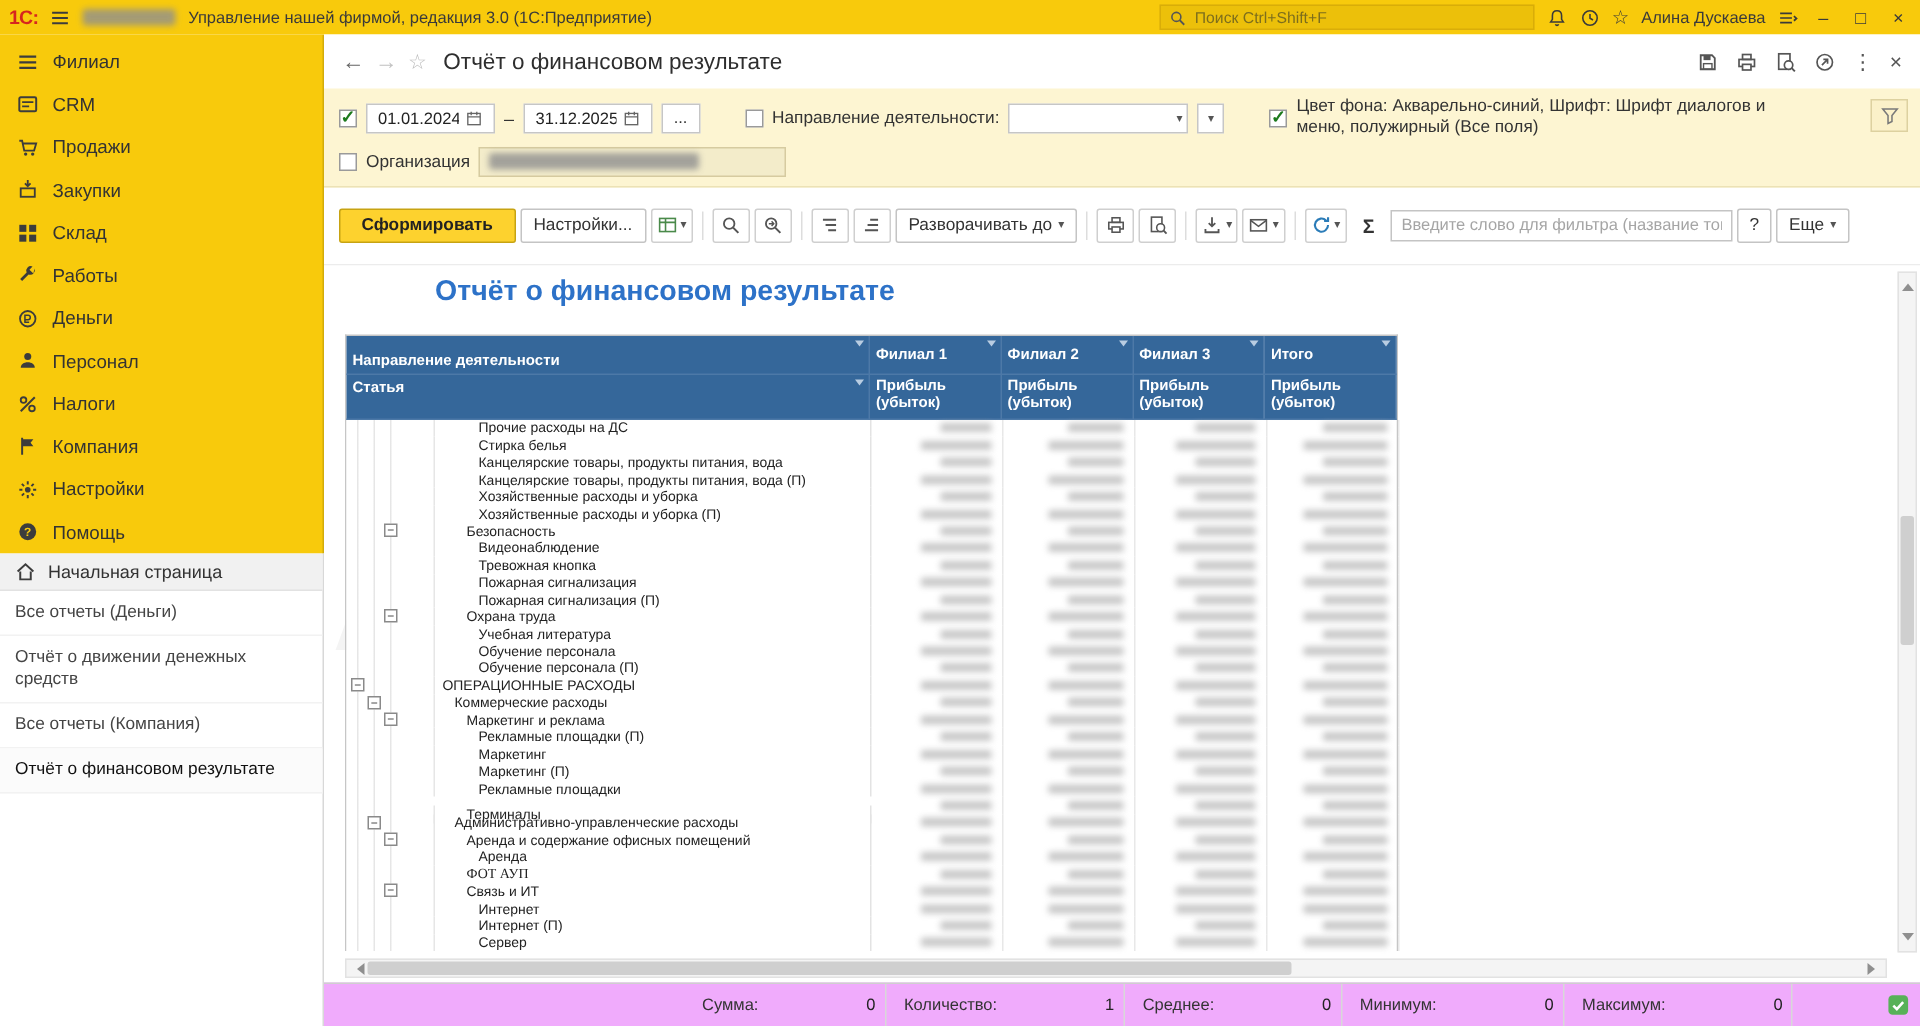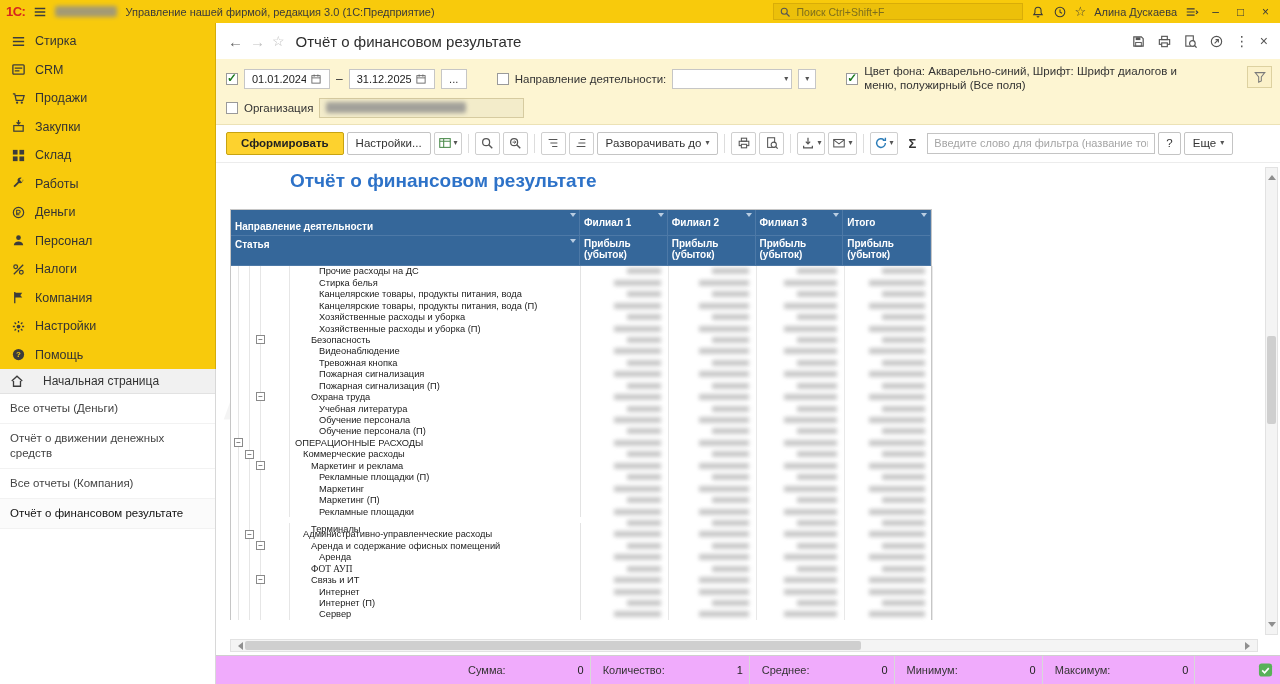--- a/index.html
+++ b/index.html
@@ -25,21 +25,21 @@
   .user{font-size:11px;color:#3a3a3a;white-space:nowrap;}
   .winbtn{width:17px;text-align:center;font-size:12px;color:#3a3a3a;line-height:1;}
 
   
   .app{display:flex;height:661px;}
   .sidebar{width:216px;flex:none;display:flex;flex-direction:column;background:#f8ca0c;
     box-shadow:inset -1px 0 0 rgba(0,0,0,.15);}
   .side-sections{padding-top:4px;}
   .side-item{display:flex;align-items:center;gap:9px;height:28.5px;padding:0 11px;font-size:12.5px;color:#333;cursor:pointer;}
   .side-nav{background:#fff;flex:1;border-right:1px solid #d8d8d8;display:flex;flex-direction:column;}
-  .nav-home{display:flex;align-items:center;gap:19px;background:#f1f1f1;border-bottom:1px solid #e2e2e2;
+  .nav-home{display:flex;align-items:center;gap:8px;background:#f1f1f1;border-bottom:1px solid #e2e2e2;
     padding:5px 10px;font-size:12px;color:#333;}
   .nav-link{padding:7px 10px;font-size:11.5px;color:#444;line-height:1.3;border-bottom:1px solid #f2f2f2;cursor:pointer;}
   .nav-link.active{color:#111;background:#fbfbfb;}
 
   
   .main{flex:1;display:flex;flex-direction:column;background:#fff;min-width:0;}
   .page-header{height:36px;display:flex;align-items:center;gap:7px;padding:0 12px;flex:none;}
   .navarrow{font-size:15px;color:#666;line-height:1;}
   .navarrow.dim{color:#c2c2c2;}
   .fav{font-size:14px;color:#bdbdbd;}
@@ -65,21 +65,21 @@
     justify-content:flex-end;padding:0 3px;}
   .combo-btn{width:18px;height:20px;background:#fff;border:1px solid #c6c6c6;display:flex;align-items:center;justify-content:center;}
   .caret{font-size:8px;color:#555;line-height:1;}
   .style-note{width:336px;font-size:11.5px;color:#333;line-height:1.2;}
   .funnel-btn{position:absolute;right:8px;top:7px;width:25px;height:22px;border:1px solid #ddd1a0;
     background:#fbf1c9;display:flex;align-items:center;justify-content:center;}
   .org-field{width:205px;height:20px;border:1px solid #d6cba0;background:#f3ecca;display:flex;align-items:center;padding:0 6px;}
   .sp20{width:18px;flex:none;}
 
   
-  .toolbar{height:38px;display:flex;align-items:center;gap:3px;padding:8px 10px;border-bottom:1px solid #ececec;flex:none;}
+  .toolbar{height:52px;display:flex;align-items:center;gap:3px;padding:8px 10px;border-bottom:1px solid #ececec;flex:none;}
   .btn-generate{height:23px;background:#fdd22e;border:1px solid #c7a312;border-radius:2px;font-weight:bold;
     font-size:11.5px;color:#222;padding:0 14px;font-family:"Liberation Sans",sans-serif;}
   .btn{height:23px;background:#fff;border:1px solid #c4c4c4;border-radius:2px;font-size:11.5px;color:#333;
     display:inline-flex;align-items:center;gap:4px;padding:0 8px;font-family:"Liberation Sans",sans-serif;}
   .btn.sigma{font-weight:bold;font-size:13px;padding:0 7px;border-color:transparent;}
   .btn.help{padding:0 7px;}
   .icon-btn{height:23px;min-width:25px;background:#fff;border:1px solid #cfcfcf;border-radius:2px;
     display:inline-flex;align-items:center;justify-content:center;gap:2px;padding:0 3px;}
   .sep{width:1px;height:19px;background:#ddd;margin:0 3px;flex:none;}
   .filter-input{width:228px;height:21px;border:1px solid #c4c4c4;font-size:11px;padding:0 6px;color:#333;
@@ -181,21 +181,21 @@
 <div class="app">
 
   <div class="sidebar">
     <div class="side-sections" id="sideSections">
         <div class="side-item">
           <span class="icon-15" data-icon="menu">
             <svg viewBox="0 0 16 16">
               <path d="M2 4h12M2 8h12M2 12h12" stroke="#3c3c3c" stroke-width="1.6" fill="none"></path>
             </svg>
           </span>
-          <span>Стирка</span>
+          <span>Филиал</span>
         </div>
         <div class="side-item">
           <span class="icon-15" data-icon="card">
             <svg viewBox="0 0 16 16">
               <rect x="2" y="3" width="12" height="10" rx="1" fill="none" stroke="#3c3c3c" stroke-width="1.4"></rect>
               <path d="M4 6.5h8M4 9.5h5" stroke="#3c3c3c" stroke-width="1.2" fill="none"></path>
             </svg>
           </span>
           <span>CRM</span>
         </div>

